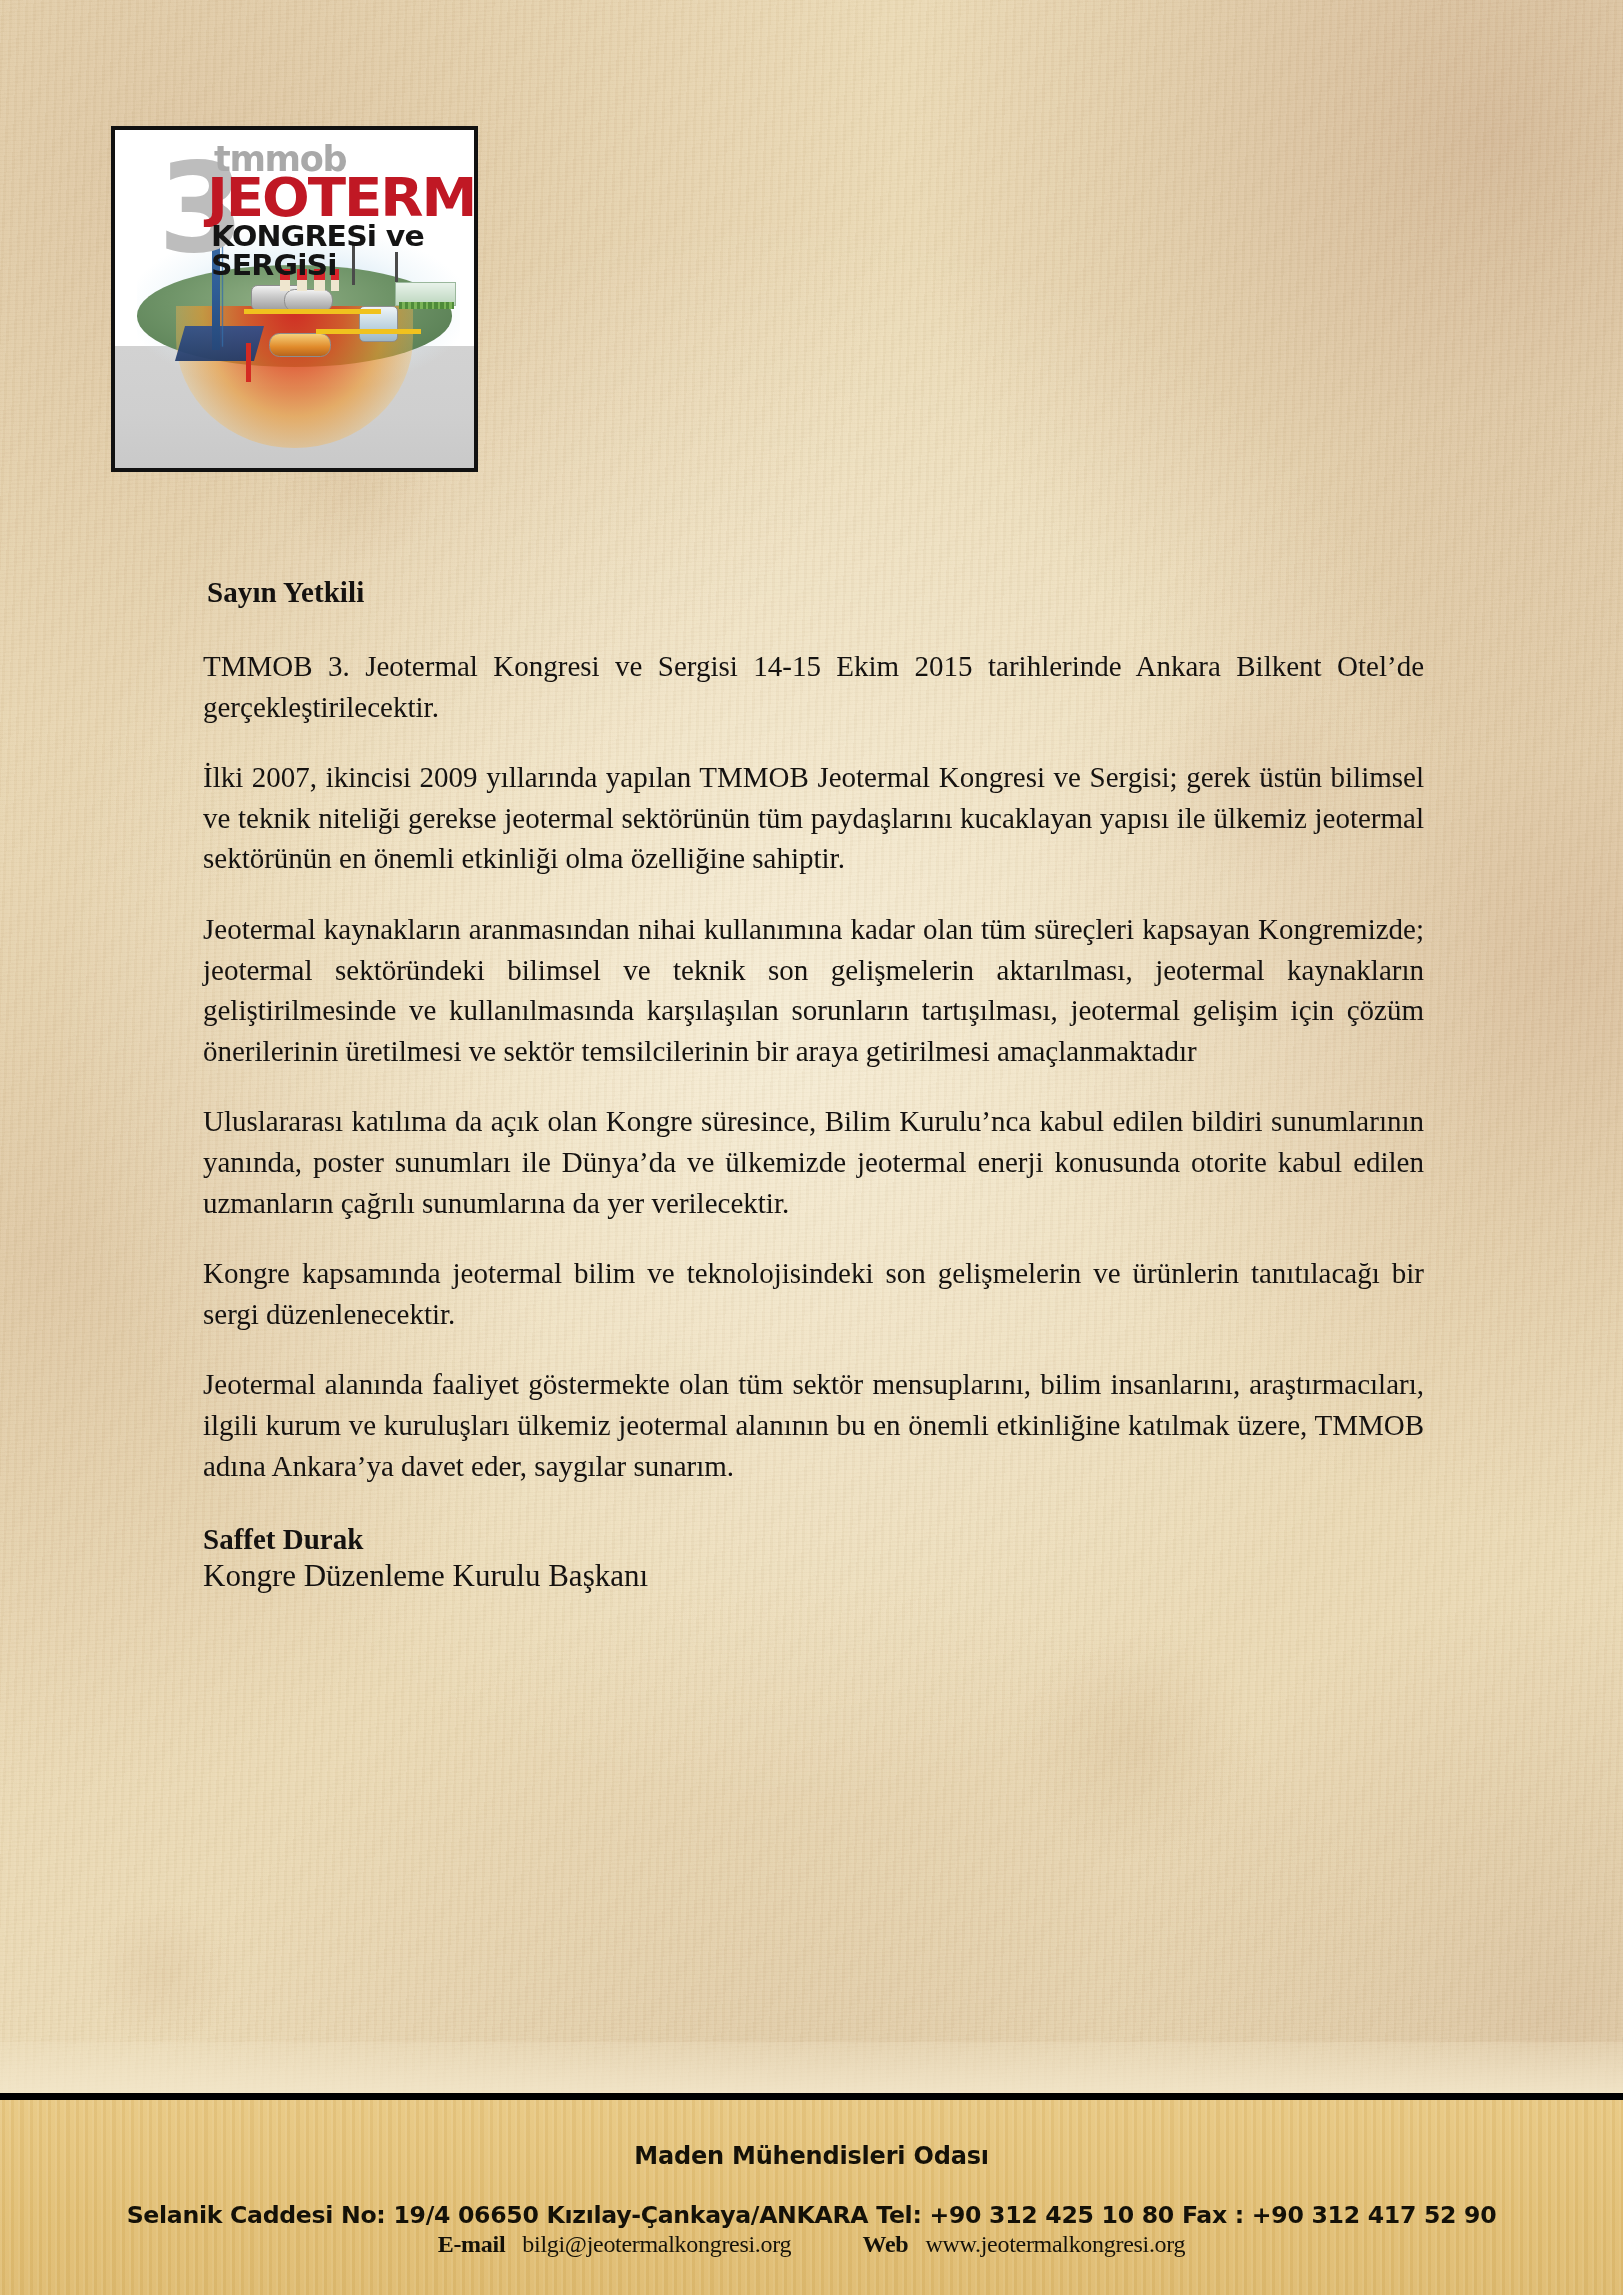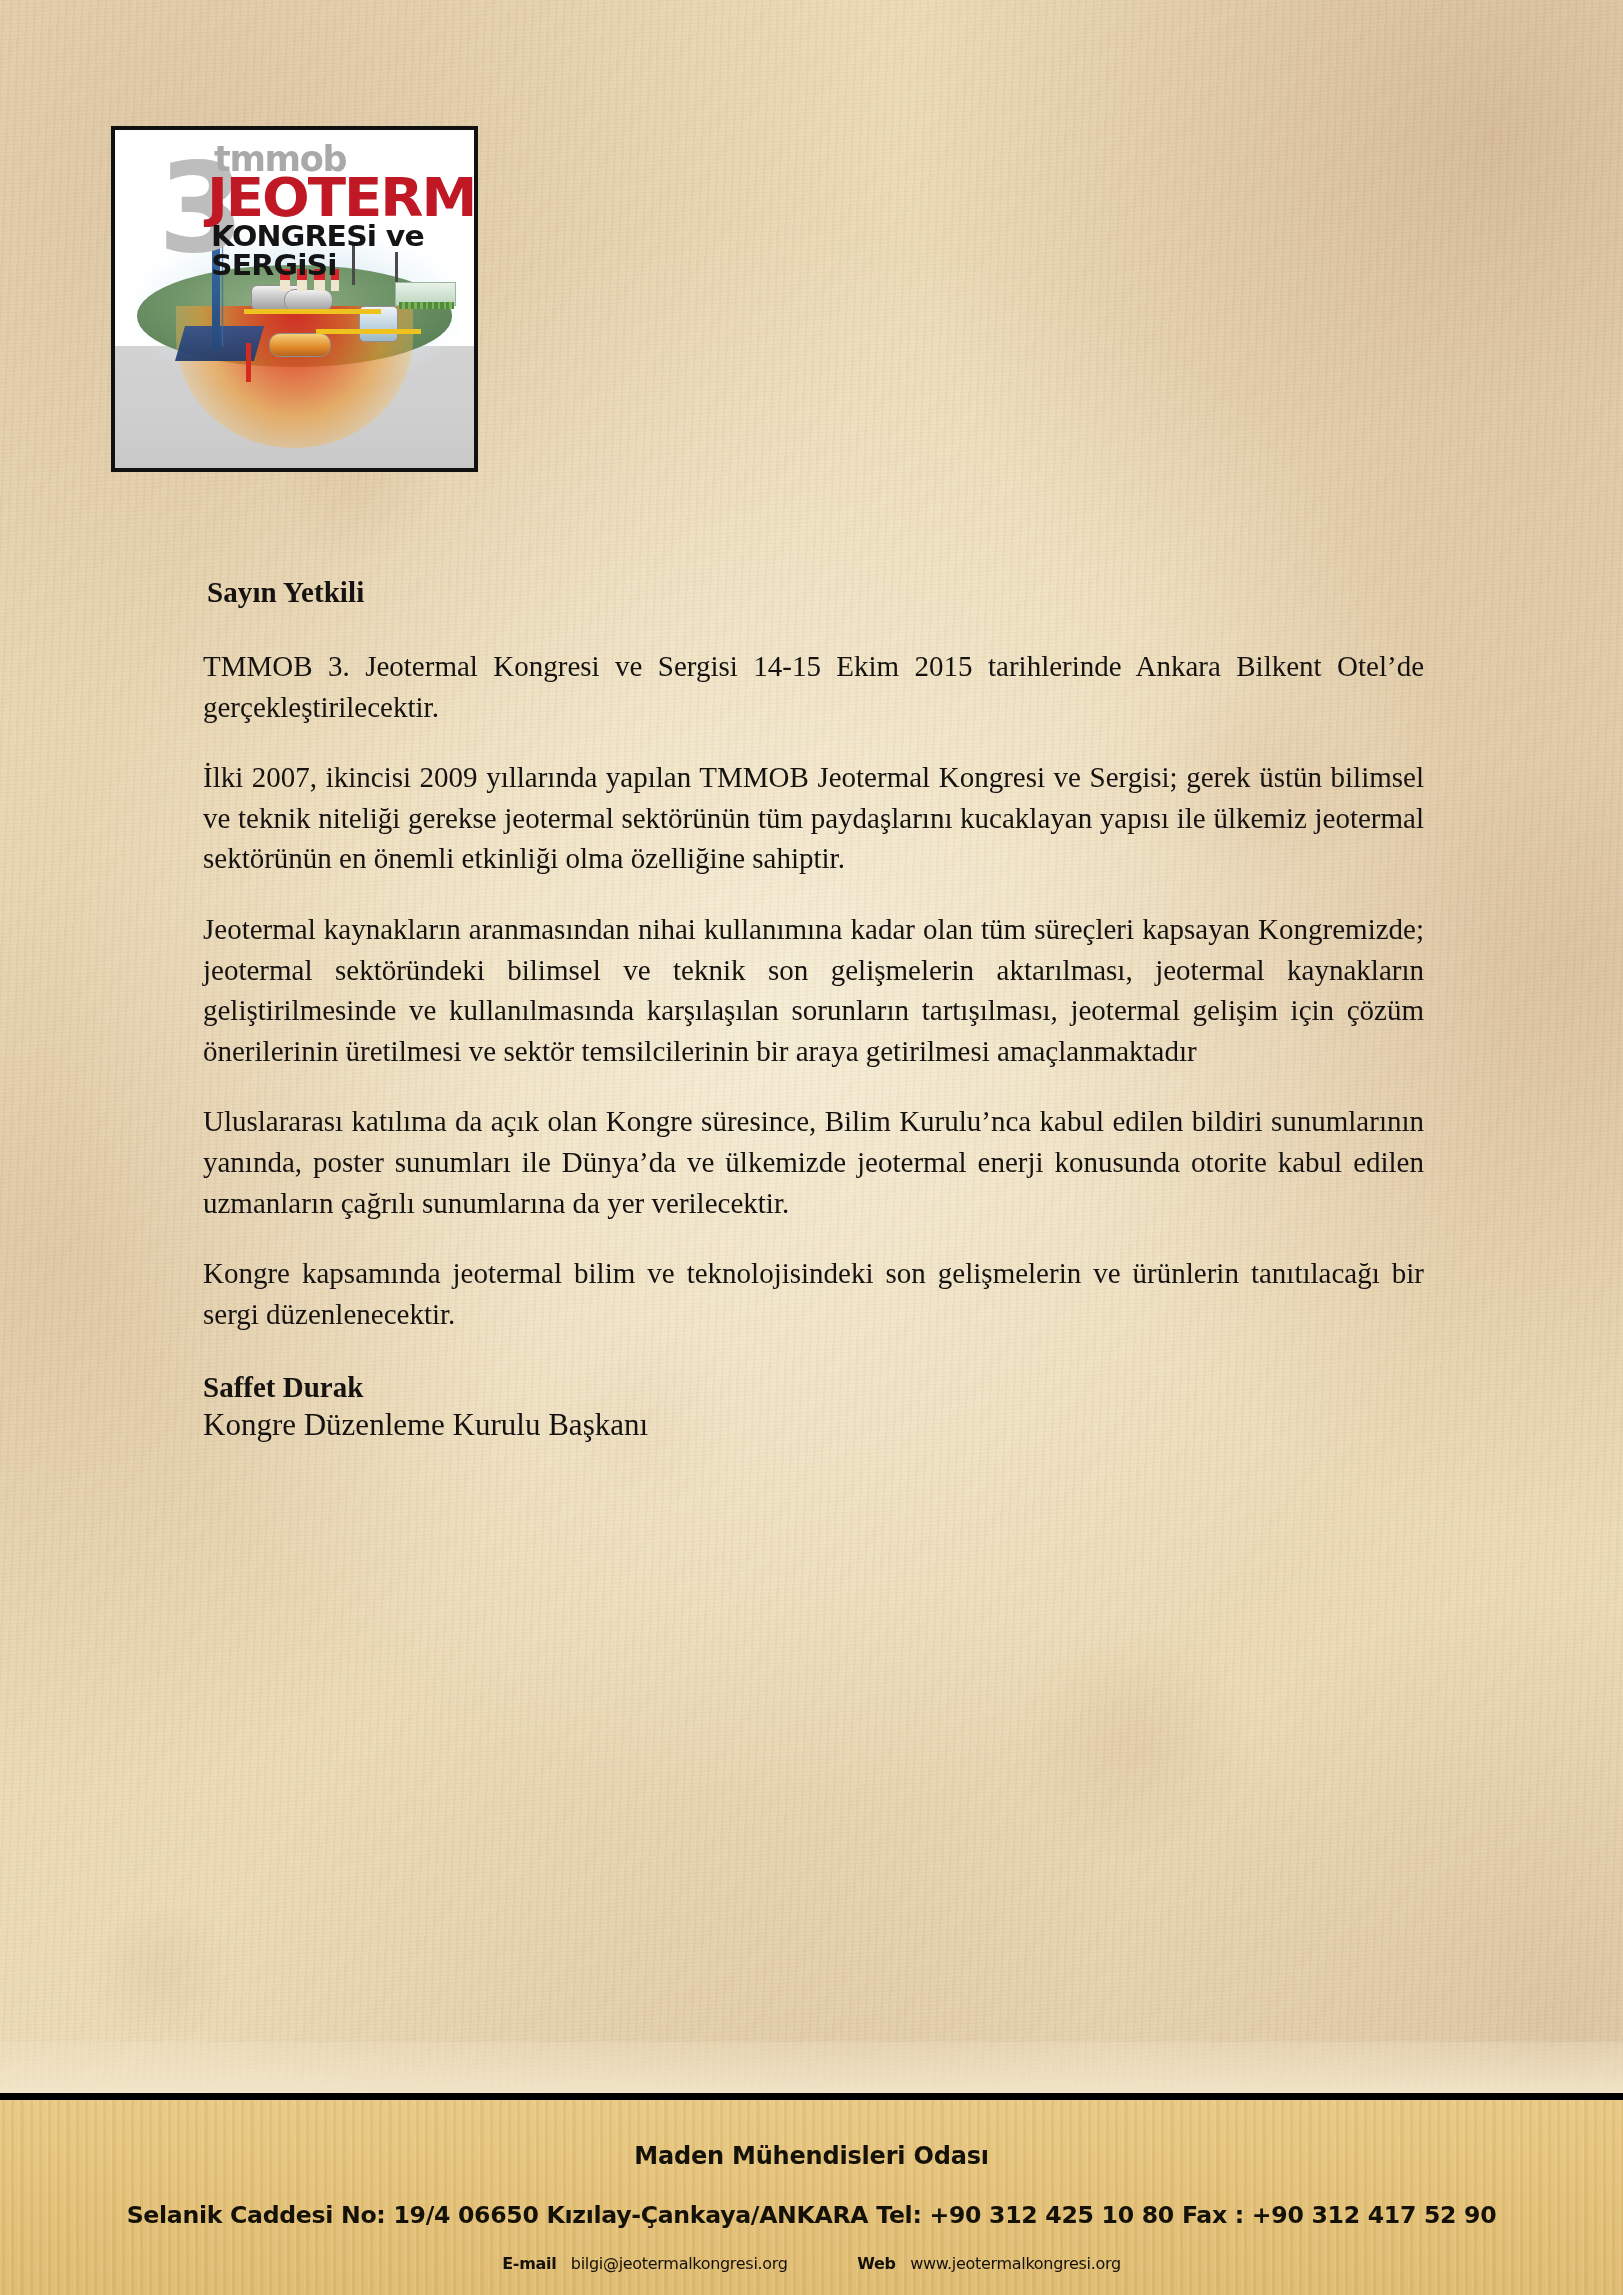--- a/index.html
+++ b/index.html
@@ -261,23 +261,24 @@
     font-weight: 700;
     letter-spacing: -0.2px;
   }
   #footer .f-address {
     margin: 31px 0 0 0;
     font-size: 23.6px;
     font-weight: 700;
     letter-spacing: -0.3px;
   }
   #footer .f-contact {
-    margin: 25px 0 0 0;
-    font-size: 16px;
+    margin: 2px 0 0 0;
+    font-size: 24px;
     letter-spacing: -0.3px;
+    font-family: Liberation Serif, serif;
   }
   #footer .f-lbl { font-weight: 700; }
   #footer .f-gap { display: inline-block; width: 60px; }
 </style>
 </head>
 <body>
 
 <div id="page">
 
   <div class="tex tex-a"></div>
@@ -322,20 +323,21 @@
     </div>
   </div>
 
   <div id="letter">
     <p class="salutation">Sayın Yetkili</p>
     <p class="para">TMMOB 3. Jeotermal Kongresi ve Sergisi 14-15 Ekim 2015 tarihlerinde Ankara Bilkent Otel’de gerçekleştirilecektir.</p>
     <p class="para">İlki 2007, ikincisi 2009 yıllarında yapılan TMMOB Jeotermal Kongresi ve Sergisi; gerek üstün bilimsel ve teknik niteliği gerekse jeotermal sektörünün tüm paydaşlarını kucaklayan yapısı ile ülkemiz jeotermal sektörünün en önemli etkinliği olma özelliğine sahiptir.</p>
     <p class="para">Jeotermal kaynakların aranmasından nihai kullanımına kadar olan tüm süreçleri kapsayan Kongremizde; jeotermal sektöründeki bilimsel ve teknik son gelişmelerin aktarılması, jeotermal kaynakların geliştirilmesinde ve kullanılmasında karşılaşılan sorunların tartışılması, jeotermal gelişim için çözüm önerilerinin üretilmesi ve sektör temsilcilerinin bir araya getirilmesi amaçlanmaktadır</p>
     <p class="para">Uluslararası katılıma da açık olan Kongre süresince, Bilim Kurulu’nca kabul edilen bildiri sunumlarının yanında, poster sunumları ile Dünya’da ve ülkemizde jeotermal enerji konusunda otorite kabul edilen uzmanların çağrılı sunumlarına da yer verilecektir.</p>
     <p class="para">Kongre kapsamında jeotermal bilim ve teknolojisindeki son gelişmelerin ve ürünlerin tanıtılacağı bir sergi düzenlenecektir.</p>
+    <p class="para">Jeotermal alanında faaliyet göstermekte olan tüm sektör mensuplarını, bilim insanlarını, araştırmacıları, ilgili kurum ve kuruluşları ülkemiz jeotermal alanının bu en önemli etkinliğine katılmak üzere, TMMOB adına Ankara’ya davet eder, saygılar sunarım.</p>
     <p class="sign-name">Saffet Durak</p>
     <p class="sign-role">Kongre Düzenleme Kurulu Başkanı</p>
   </div>
 
   <div id="footer-lightband"></div>
   <div id="footer-rule"></div>
 
   <div id="footer">
     <p class="f-title">Maden Mühendisleri Odası</p>
     <p class="f-address">Selanik Caddesi No: 19/4  06650 Kızılay-Çankaya/ANKARA  Tel: +90 312 425 10 80 Fax : +90 312 417 52 90</p>

